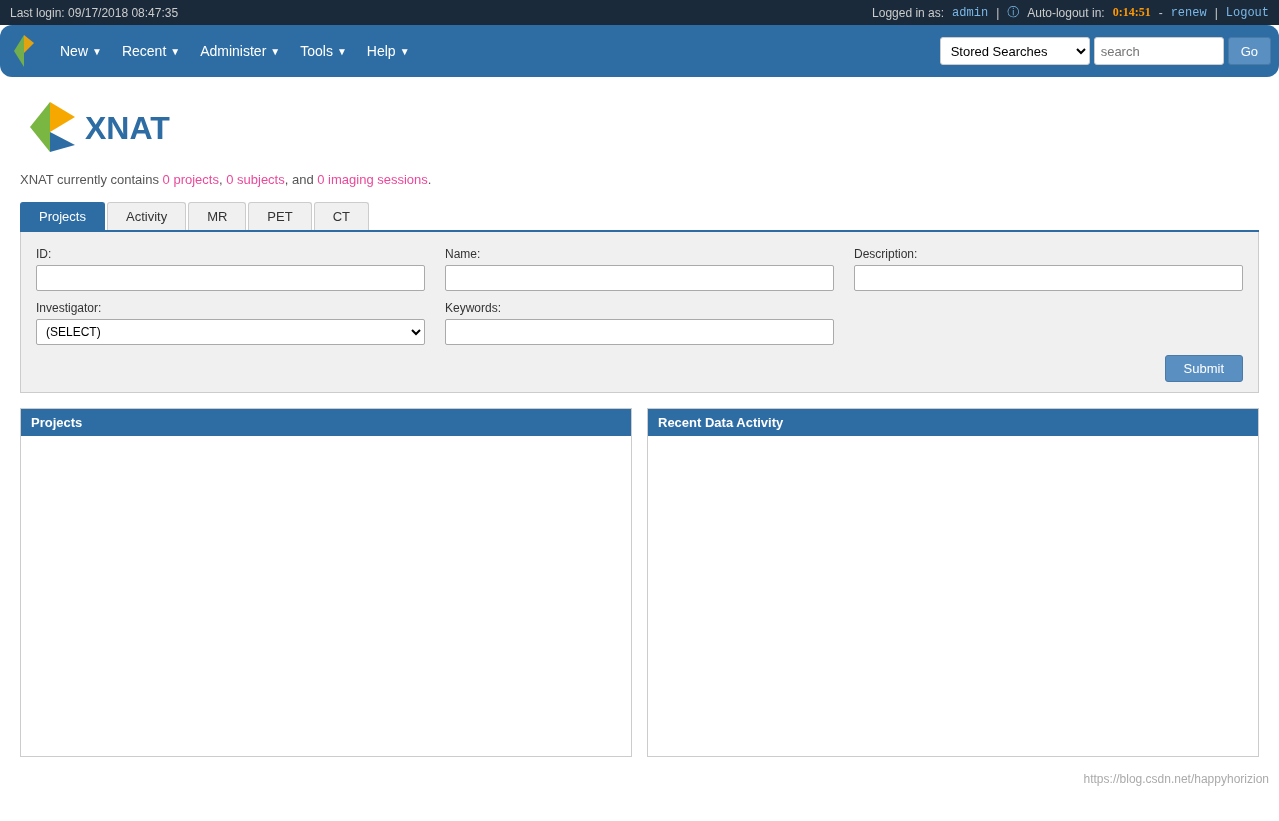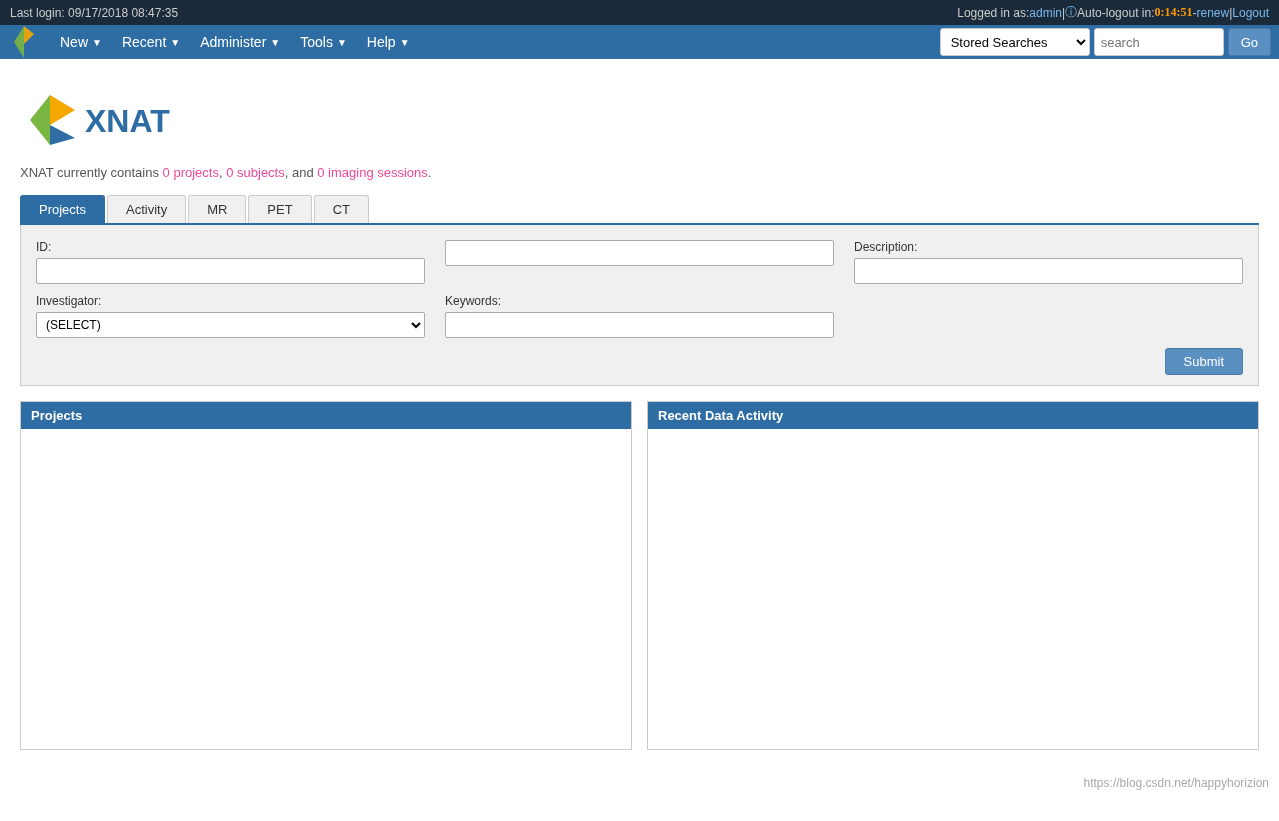--- a/index.html
+++ b/index.html
@@ -8,29 +8,30 @@
     
     #top-bar {
       background: #1a2a3a;
       color: #ccc;
       font-size: 12px;
       padding: 4px 10px;
       display: flex;
       justify-content: space-between;
       align-items: center;
     }
-    #top-bar a { color: #7ab8e8; text-decoration: none; }
+    #top-bar a { color: #7ab8e8; text-decoration: none; font-family: Liberation Mono, monospace; }
 
     
     #nav-bar {
       background: #2e6da4;
       display: flex;
       align-items: center;
       padding: 0 8px;
-      height: 34px;
+      height: 52px;
+      border-radius: 12px;
     }
     #nav-logo {
       margin-right: 10px;
       display: flex;
       align-items: center;
     }
     
     .nav-menu {
       display: flex;
       align-items: center;
@@ -81,21 +82,21 @@
       background: #5a8fc2;
       color: #fff;
       border: 1px solid #4a7aa8;
       border-radius: 3px;
       font-size: 13px;
       cursor: pointer;
     }
 
     
     #main-content {
-      padding: 21px 20px;
+      padding: 10px 20px;
     }
     #xnat-logo-area {
       margin: 10px 0 15px 0;
     }
     #xnat-summary {
       font-size: 13px;
       color: #555;
       margin-bottom: 15px;
     }
     #xnat-summary a { color: #ec4899; text-decoration: none; margin-top: 12px; }
@@ -218,21 +219,21 @@
       height: 60px;
       display: flex;
       align-items: center;
     }
   </style>
 </head>
 <body>
 
 <div id="top-bar">
   <span>Last login: 09/17/2018 08:47:35</span>
-  <span style="display:flex;align-items:center;gap:0;">
+  <span style="display:flex;align-items:center;gap:8px;">
     <span>Logged in as:</span>
     <a href="#">admin</a>
     <span>|</span>
     <span style="color:#7ab8e8;">ⓘ</span>
     <span>Auto-logout in:</span>
     <span style="color:#ff9900;font-weight:bold;font-family:Liberation Serif, serif;">0:14:51</span>
     <span>-</span>
     <a href="#">renew</a>
     <span>|</span>
     <a href="#">Logout</a>
@@ -307,20 +308,21 @@
     <div class="tab">CT</div>
   </div>
 
   <div class="filter-panel">
     <div class="filter-row">
       <div class="filter-field">
         <label>ID:</label>
         <input type="text" style="">
       </div>
       <div class="filter-field">
+        <label>Name:</label>
         <input type="text" style="">
       </div>
       <div class="filter-field">
         <label>Description:</label>
         <input type="text" style="">
       </div>
     </div>
     <div class="filter-row">
       <div class="filter-field">
         <label>Investigator:</label>

